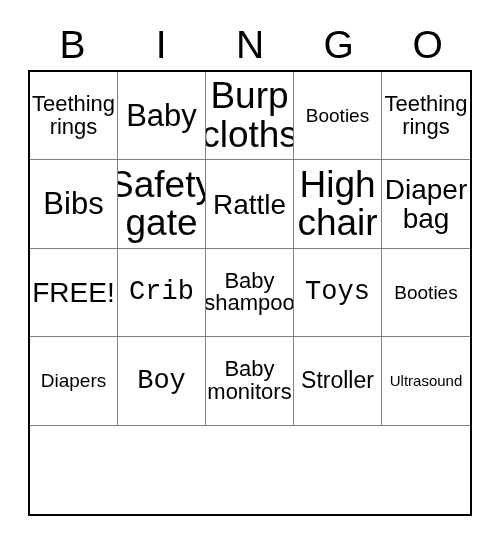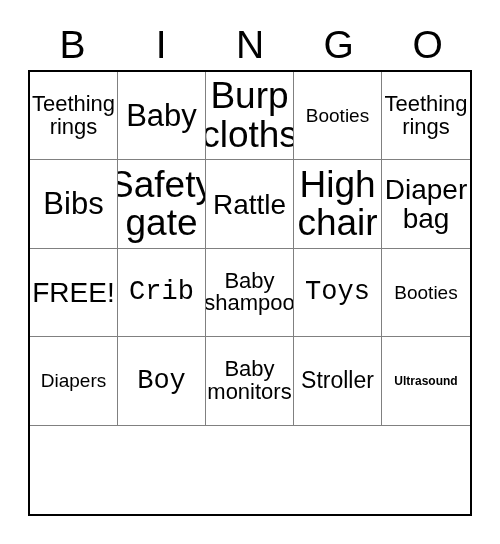--- a/index.html
+++ b/index.html
@@ -72,21 +72,21 @@
   .cell:nth-child(n+21) { border-bottom: none; }
 
   .cell span {
     display: block;
     line-height: 1.04;
     white-space: pre-line;
     word-break: normal;
   }
 
   
-  .fs-xs   { font-size: 12px; font-weight: bold; }
+  .fs-xs   { font-size: 15px; }
   .fs-sm   { font-size: 22px; }
   .fs-md   { font-size: 19px; }
   .fs-lg   { font-size: 23px; }
   .fs-xl   { font-size: 28px; }
   .fs-2xl  { font-size: 37px; }
   .fs-3xl  { font-size: 31px; }
   .fs-4xl  { font-size: 27px; font-family: Liberation Mono, monospace; }
 </style>
 </head>
 <body>

